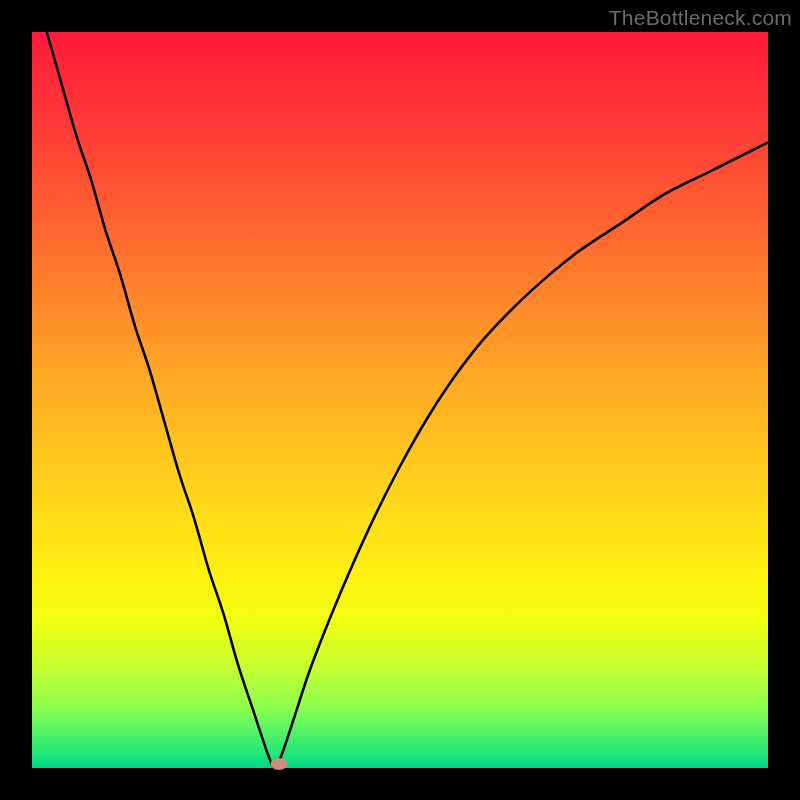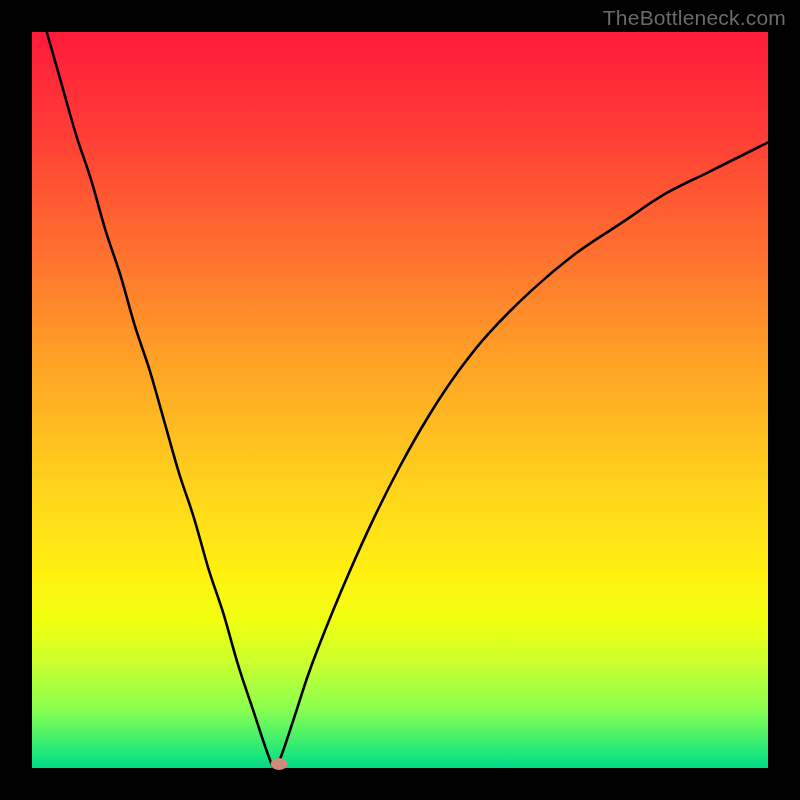--- a/index.html
+++ b/index.html
@@ -27,21 +27,21 @@
       #f0ff10 80%,
       #c8ff30 86%,
       #8aff50 92%,
       #20e87a 98%,
       #00d888 100%
     );
   }
   .watermark {
     position: absolute;
     top: 6px;
-    right: 14px;
+    right: 8px;
     font-family: Arial, Helvetica, sans-serif;
     font-size: 21px;
     color: #6b6b6b;
     letter-spacing: 0.2px;
   }
   svg.curve {
     position: absolute;
     left: 0; top: 0;
     width: 736px; height: 736px;
     overflow: visible;

